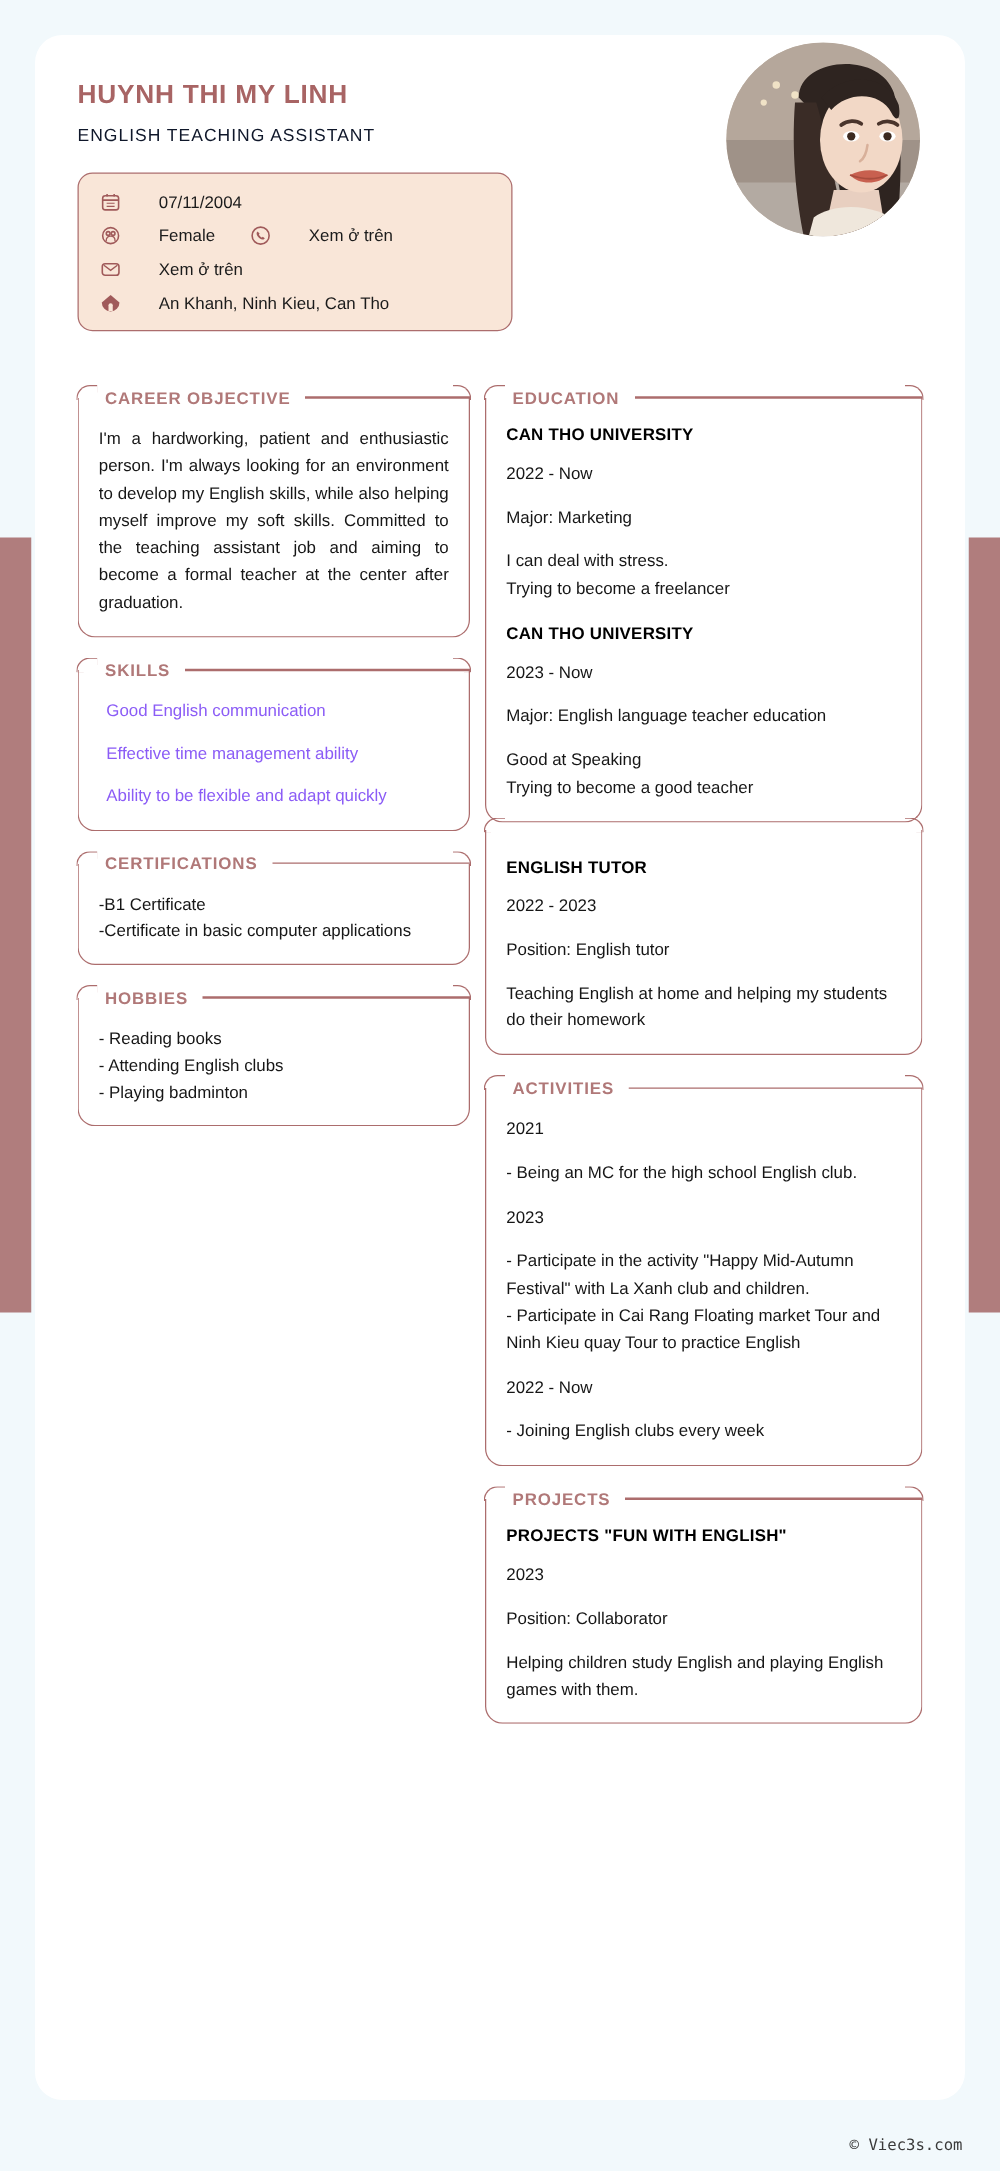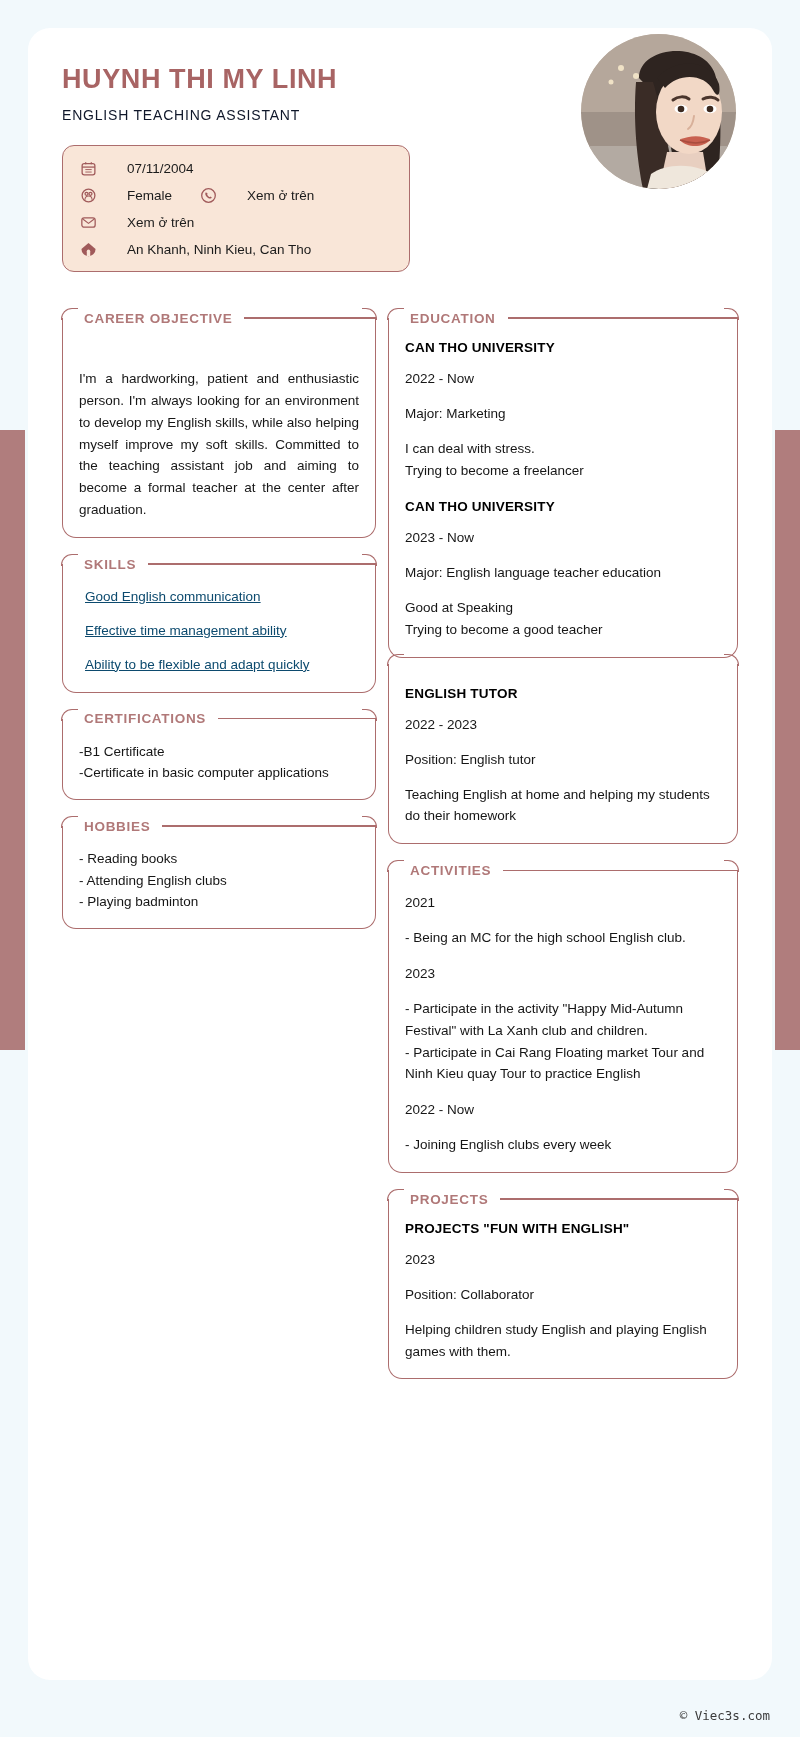--- a/index.html
+++ b/index.html
@@ -37,21 +37,21 @@
     border-radius: 22px;
   }
 
   
   .header {
     position: relative;
     padding: 36px 34px 0 34px;
     height: 280px;
   }
   .name {
-    font-size: 27px;
+    font-size: 21px;
     font-weight: bold;
     letter-spacing: 0.6px;
     color: #a86464;
   }
   .role {
     margin-top: 12px;
     font-size: 14px;
     letter-spacing: 0.8px;
     color: #0f172a;
   }
@@ -163,37 +163,37 @@
     right: -1.6px;
     top: -10px;
     width: 14px;
     height: 11px;
     border-right: 1.6px solid #ac6d6d;
     border-top: 1.6px solid #ac6d6d;
     border-top-right-radius: 11px;
   }
 
   .p { font-size: 13.5px; line-height: 1.62; color: #161616; }
-  .p.just { text-align: justify; margin-top: 28px; }
+  .p.just { text-align: justify; }
   .p + .p { margin-top: 13px; }
   .p.tight + .p.tight { margin-top: 0; }
 
   .item-title {
     font-size: 13.5px;
     font-weight: bold;
     color: #000;
     letter-spacing: 0.2px;
   }
   .block { margin-bottom: 14px; }
   .block:last-child { margin-bottom: 0; }
   .block .p { margin-top: 13px; }
   .block .p.tight { margin-top: 13px; }
   .block .p.tight + .p.tight { margin-top: 0; }
 
-  .skill-line { font-size: 13.5px; line-height: 1.62; color: #0c4a6e; margin-bottom: 12px; padding-left: 6px; text-decoration: underline; }
+  .skill-line { font-size: 13.5px; line-height: 1.62; color: #8b5cf6; margin-bottom: 12px; padding-left: 6px; }
   .skill-line:last-child { margin-bottom: 0; }
   .skill-line.just { text-align: justify; }
 
   .list-line { font-size: 13.5px; line-height: 1.58; color: #161616; }
 
   .footer {
     position: absolute;
     right: 30px;
     bottom: 14px;
     font-family: "DejaVu Sans Mono", monospace;

